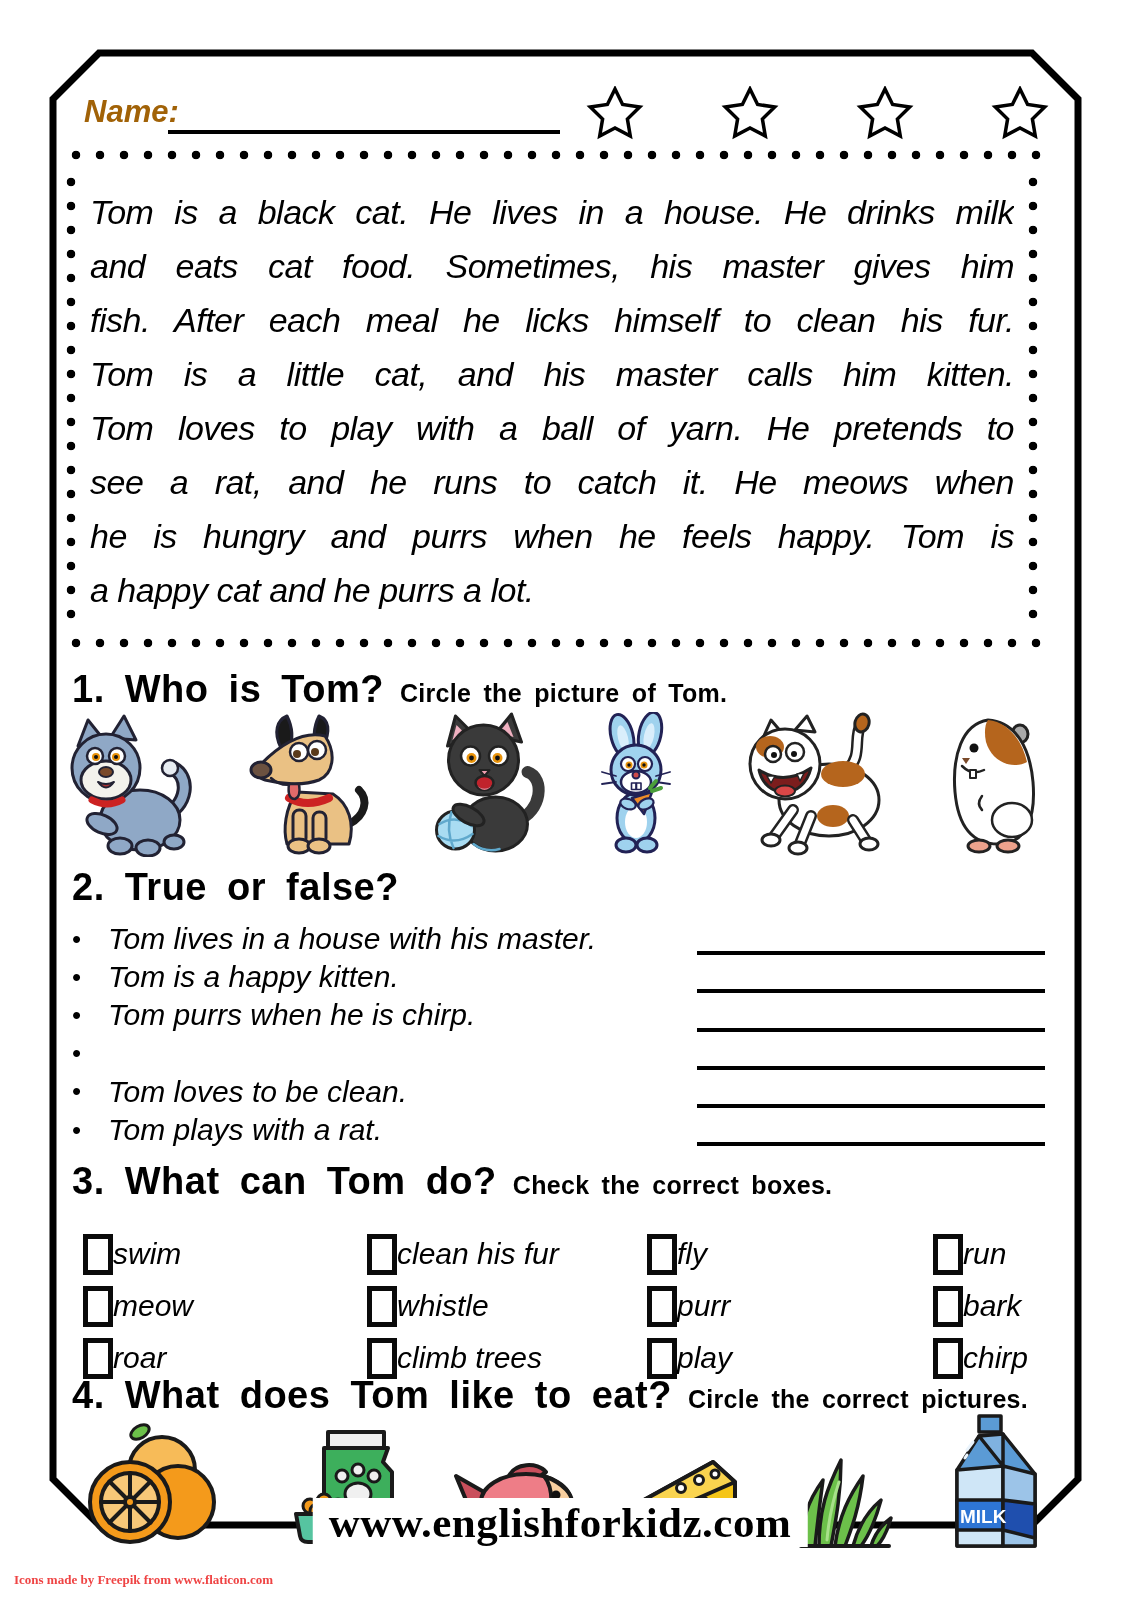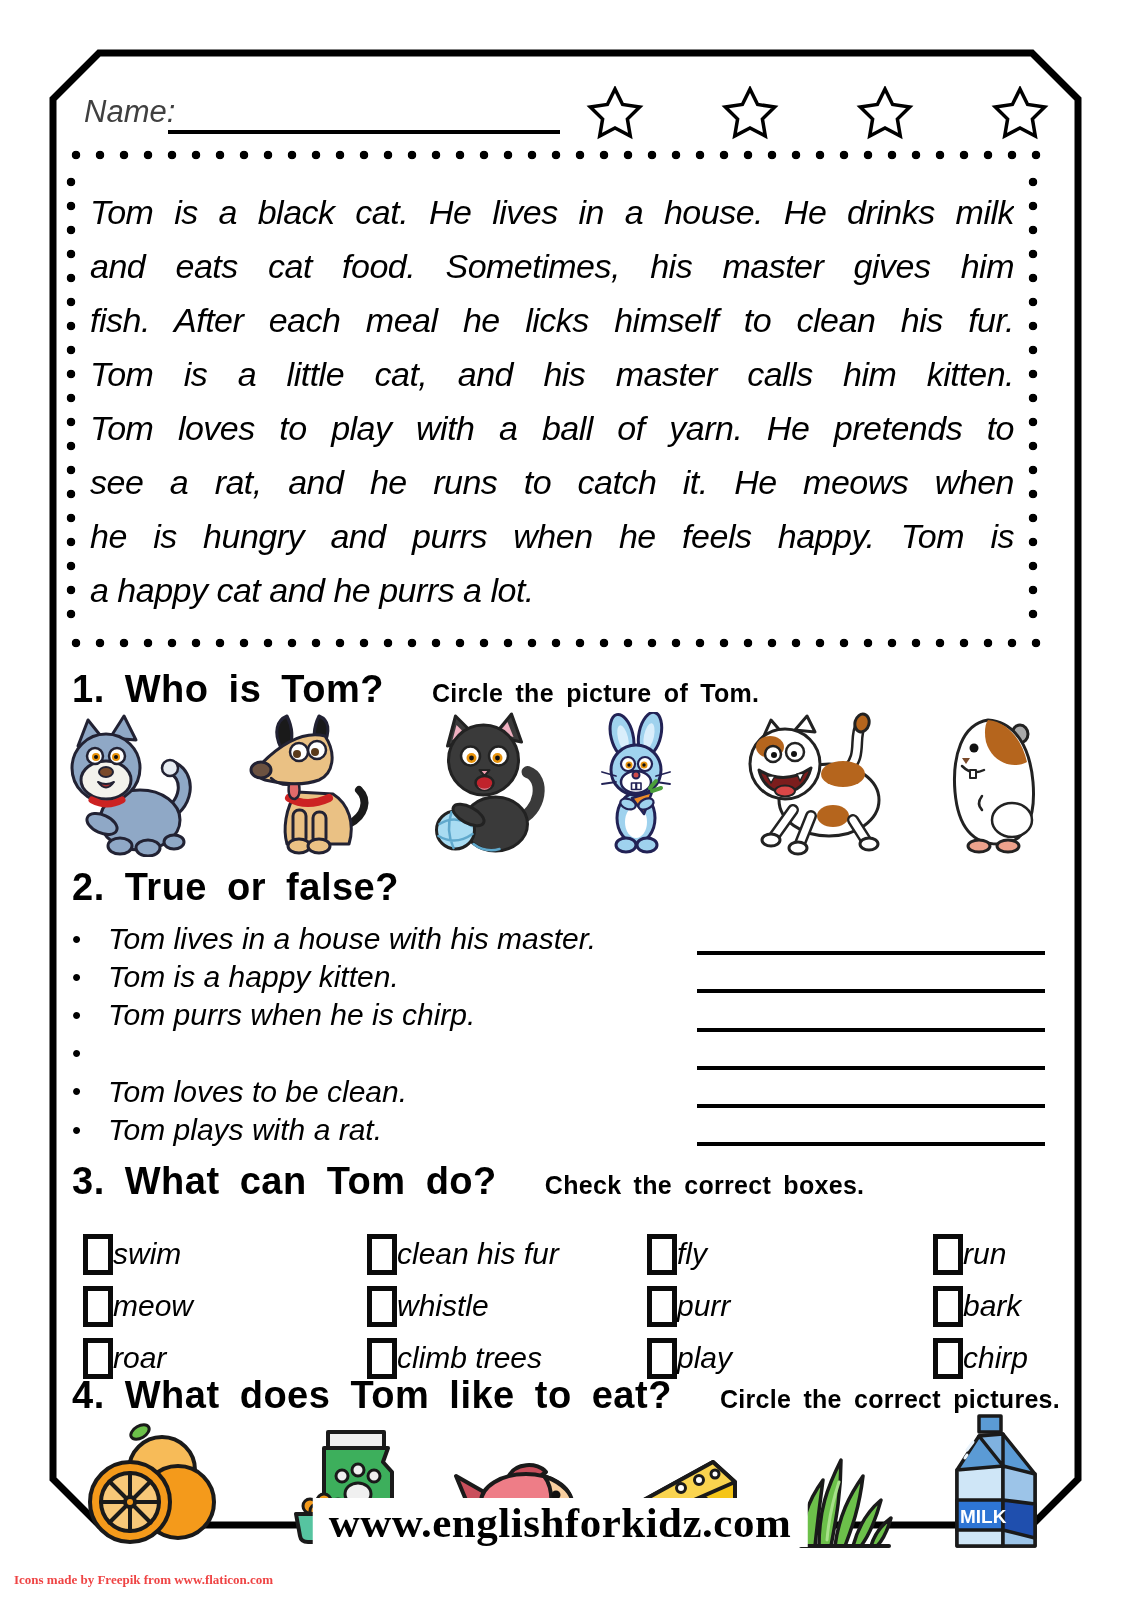--- a/index.html
+++ b/index.html
@@ -1,37 +1,37 @@
 <!DOCTYPE html>
 <html><head>
 <meta charset="utf-8">
 <style>
   html,body{margin:0;padding:0;background:#fff;}
   .page{position:relative;width:1131px;height:1600px;background:#fff;overflow:hidden;
         font-family:"Liberation Sans",sans-serif;color:#000;}
   .abs{position:absolute;}
 
   
-  .name-label{left:84px;top:94px;font-style:italic;font-size:31px;color:#404040;}
+  .name-label{left:84px;top:94px;font-style:italic;font-size:31px;color:#a16207;font-weight:bold;}
   .name-line{left:168px;top:96px;width:392px;height:34px;border-bottom:4px solid #000;}
   .stars{left:585px;top:86px;display:flex;gap:75px;}
 
   
   .dots-h{height:10px;background-image:radial-gradient(circle,#000 4px,transparent 4.6px);
           background-size:24px 10px;background-repeat:repeat-x;background-position:left center;}
   .dots-v{width:10px;background-image:radial-gradient(circle,#000 4px,transparent 4.6px);
           background-size:10px 24px;background-repeat:repeat-y;background-position:center top;}
 
   .passage{left:90px;top:185px;width:924px;}
   .p-line{font-style:italic;font-size:34px;letter-spacing:-0.5px;line-height:54px;height:54px;
           white-space:nowrap;text-align:justify;text-align-last:justify;overflow:hidden;}
   .p-line.last{text-align-last:left;}
 
   
-  .q-head{display:flex;align-items:baseline;gap:48px;white-space:nowrap;}
+  .q-head{display:flex;align-items:baseline;gap:16px;white-space:nowrap;}
   .q-title{font-weight:bold;font-size:38px;letter-spacing:0.5px;word-spacing:9px;}
   .q-instr{font-weight:bold;font-size:25px;word-spacing:5px;letter-spacing:0.3px;}
 
   
   .animals{left:62px;top:712px;width:995px;height:145px;display:flex;
            justify-content:space-between;align-items:flex-end;}
 
   
   .tf-list{left:72px;top:920px;width:973px;}
   .tf-row{display:flex;align-items:center;height:38.2px;}

